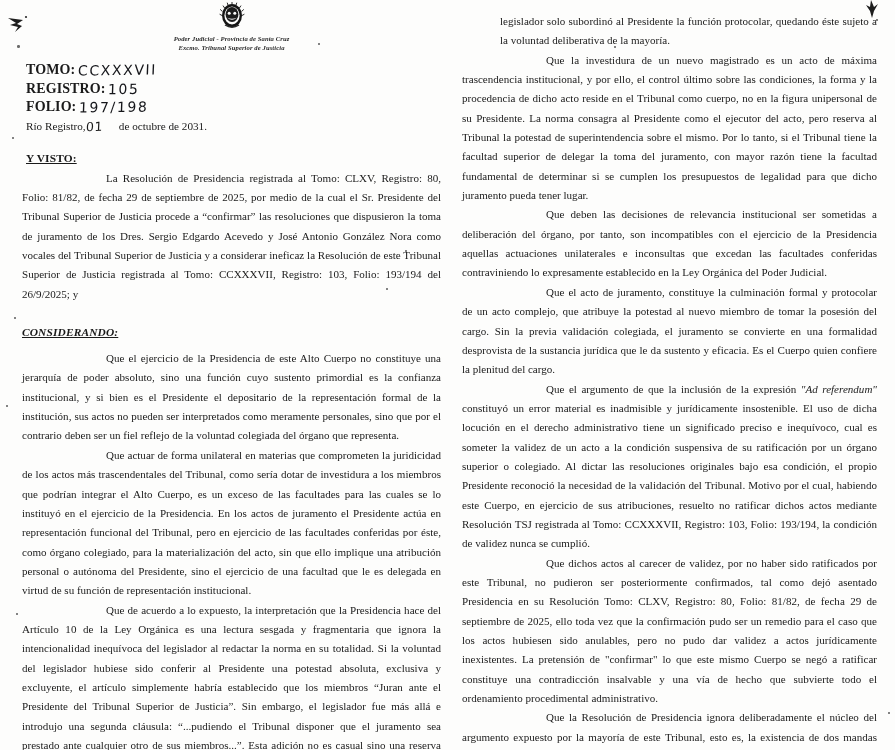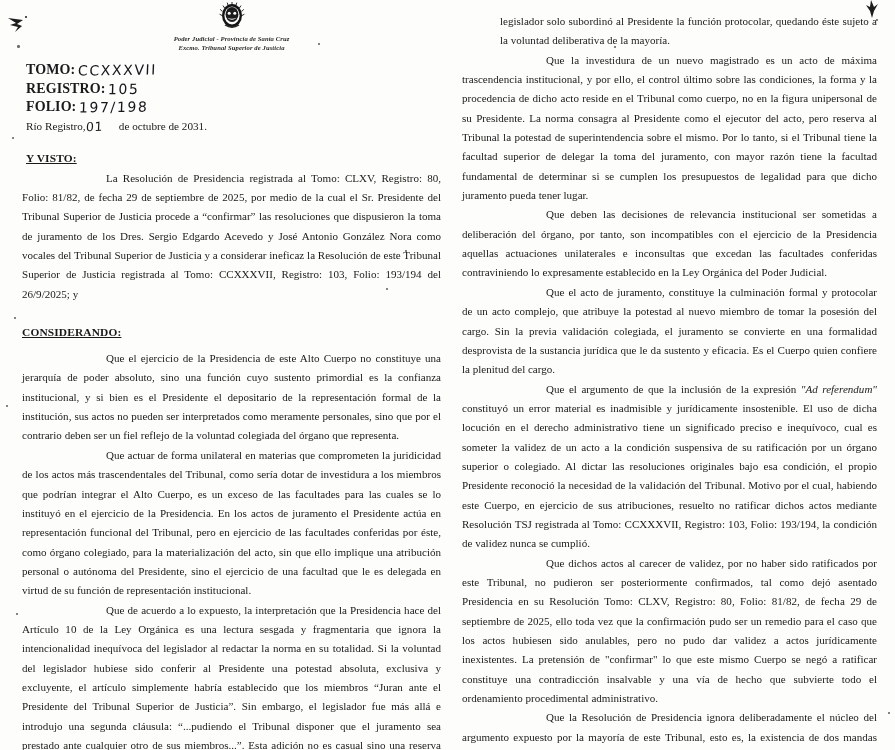--- a/index.html
+++ b/index.html
@@ -128,20 +128,21 @@
   .section-head {
     font-weight: bold;
     font-size: 11.4px;
     text-decoration: underline;
     letter-spacing: .15px;
     margin-top: 17px;
     display: inline-block;
   }
   .section-head.considerando {
     margin-top: 0;
+    font-style: italic;
   }
 
   
   p.para {
     margin: 0;
     text-align: justify;
     text-justify: inter-word;
     font-size: 11.05px;
     line-height: 19.35px;
     text-indent: 84px;

